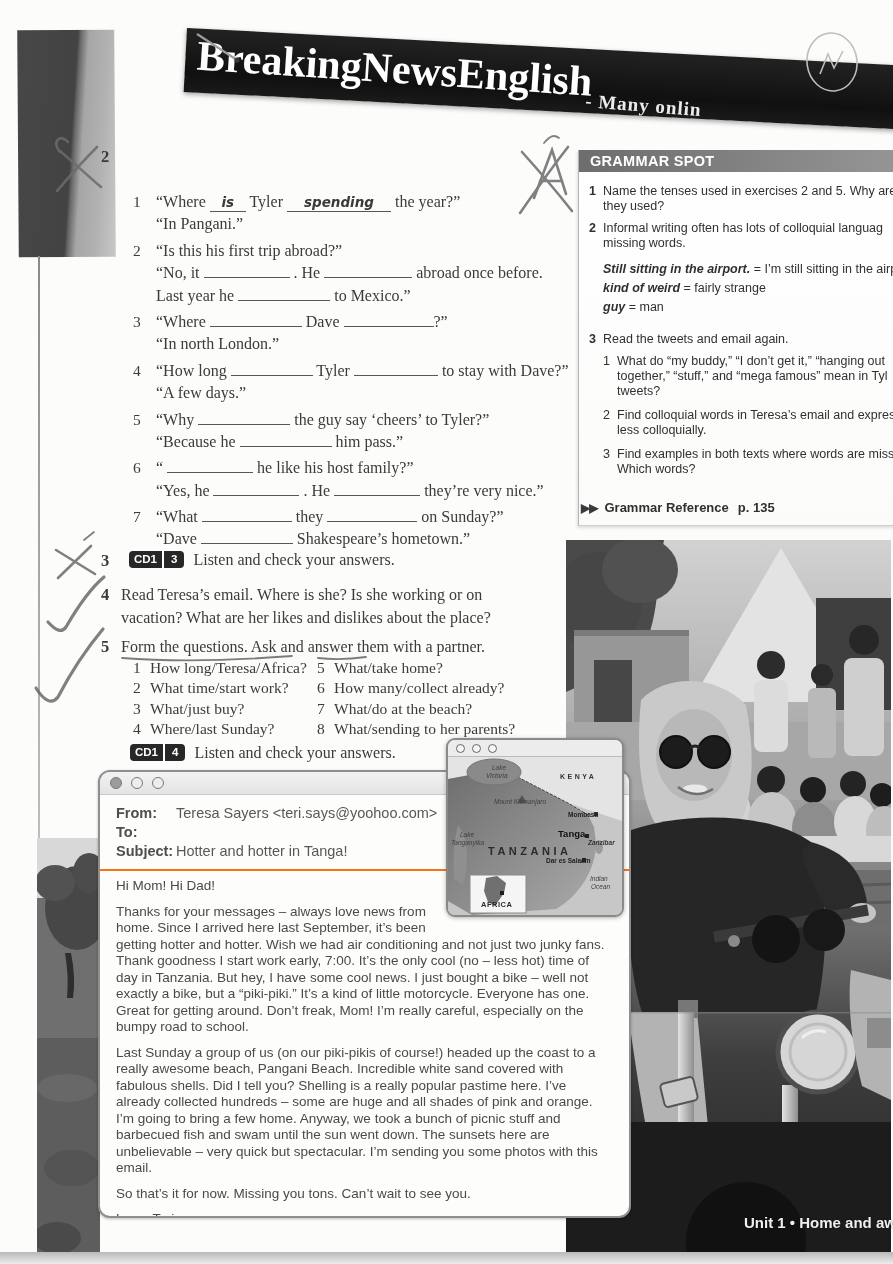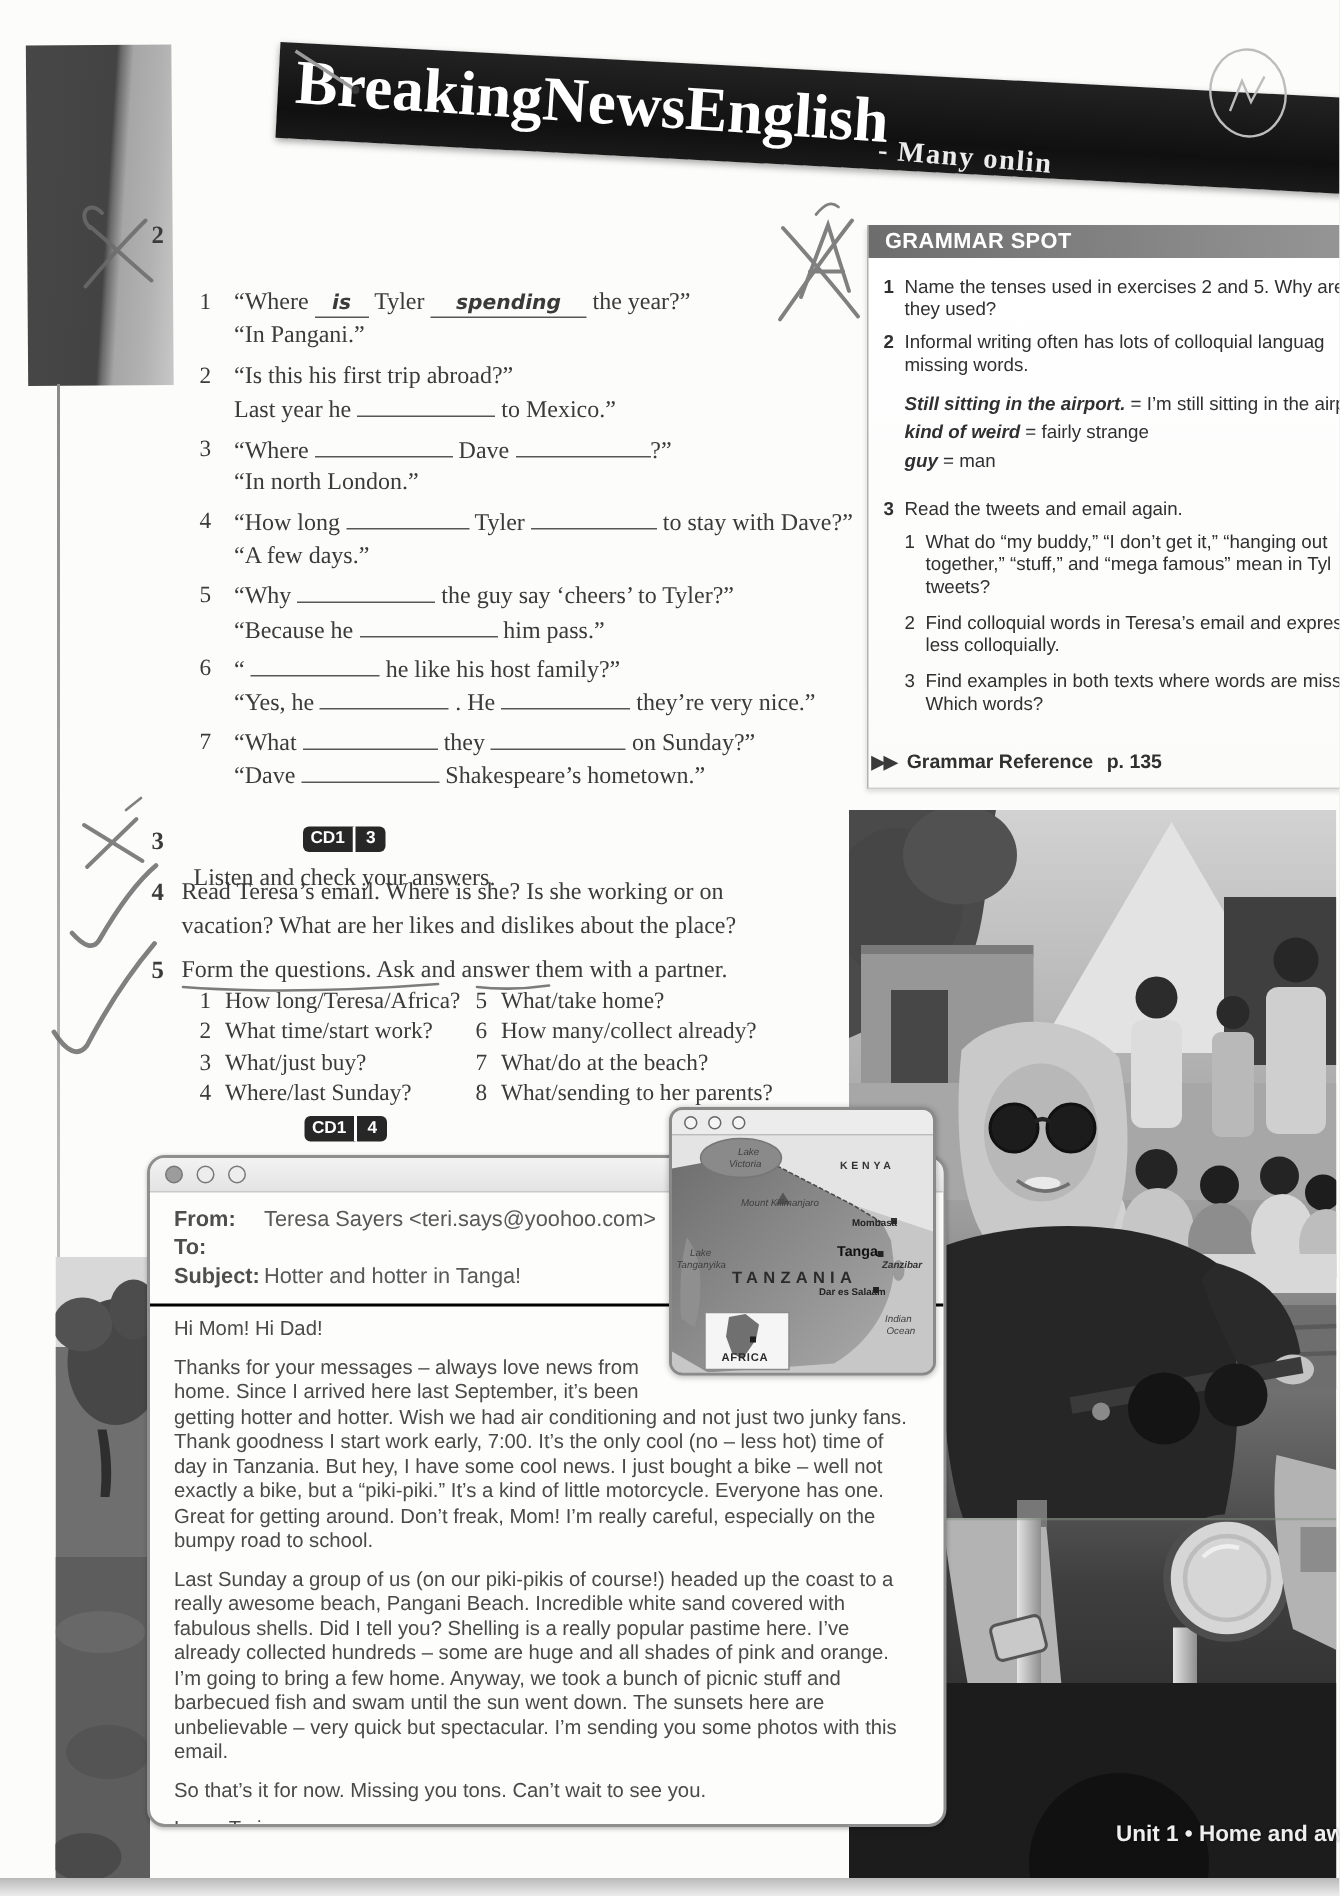--- a/index.html
+++ b/index.html
@@ -27,21 +27,21 @@
   
   .exnum{position:absolute;font-weight:700;font-size:16.5px;z-index:2;}
   .instr{position:absolute;font-size:16px;line-height:22.5px;z-index:2;}
   #ex2-items{position:absolute;left:133px;top:193px;width:445px;z-index:2;}
   .q-item{margin-bottom:4px;}
   .q-line{position:relative;padding-left:23px;height:22.4px;white-space:nowrap;font-size:16px;}
   .q-num{position:absolute;left:0;top:0;font-size:15.5px;}
   .blank{display:inline-block;border-bottom:1.4px solid #575757;height:13px;vertical-align:baseline;}
   .fill{display:inline-block;font-family:"DejaVu Sans",sans-serif;font-weight:700;font-style:italic;
     font-size:13.5px;border-bottom:1.4px solid #575757;text-align:center;height:17px;line-height:17px;color:#3a3a3a;}
-  .cd-row{position:absolute;display:flex;align-items:center;gap:9px;z-index:2;flex-direction:column;}
+  .cd-row{position:absolute;display:flex;align-items:flex-start;gap:9px;z-index:2;}
   .badge{display:flex;font-family:"Liberation Sans",sans-serif;font-weight:700;color:#fff;font-size:11.5px;line-height:15px;}
   .badge .cd{background:#272727;padding:1px 5px;border-radius:4px 0 0 4px;border-right:2px solid #fff;}
   .badge .tr{background:#272727;padding:1px 7px;border-radius:0 4px 4px 0;}
   .listen{font-size:16px;}
   #ex4-text,#ex2-instr{width:400px;}
   #ex5-grid{position:absolute;left:133px;top:659px;display:grid;grid-template-columns:184px auto;
     grid-auto-flow:column;grid-template-rows:repeat(4,20.4px);font-size:15.5px;z-index:2;}
   .p-cell{white-space:nowrap;}
   .p-n{display:inline-block;width:17px;}
   
@@ -63,21 +63,21 @@
   .gs-ref{display:flex;align-items:center;margin:14px 0 2px 2px;font-weight:700;font-size:13px;}
   .arr{color:#3a3a3a;font-size:12px;letter-spacing:-1px;margin-right:7px;}
   .gs-page{margin-left:9px;}
   
   .email{position:absolute;left:98px;top:770px;width:529px;height:444px;z-index:3;overflow:hidden;
     background:#fdfdfc;border:2px solid #8f8f8f;border-radius:12px;box-shadow:0 1px 3px rgba(0,0,0,.25);}
   .email-top{height:22px;border-bottom:1px solid #c9c9c9;background:linear-gradient(#f3f3f3,#e3e3e3);
     display:flex;align-items:center;padding-left:10px;gap:9px;}
   .tl{width:12px;height:12px;border-radius:50%;border:1.5px solid #777;background:#ededed;box-sizing:border-box;}
   .tl.f{background:#9c9c9c;}
-  .email-fields{padding:9px 16px 8px;border-bottom:2px solid #000000;}
+  .email-fields{padding:9px 16px 8px;border-bottom:2px solid #f97316;}
   .e-row{display:flex;font-family:"Liberation Sans",sans-serif;font-size:14.5px;line-height:19px;color:#585858;}
   .e-label{width:60px;font-weight:700;color:#4e4e4e;flex:none;}
   .email-body{padding:7px 16px 0;font-family:"Liberation Sans",sans-serif;font-size:13.5px;line-height:16.5px;color:#4a4a4a;}
   .email-body p{margin:0 0 9px;}
   .map-spacer{float:right;width:165px;height:52px;}
   
   .mapwin{position:absolute;left:446px;top:738px;width:178px;height:179px;z-index:4;overflow:hidden;
     background:#e5e5e5;border:2px solid #8a8a8a;border-radius:9px;box-shadow:0 1px 4px rgba(0,0,0,.3);box-sizing:border-box;}
   .map-top{height:16px;display:flex;gap:7px;align-items:center;padding-left:8px;background:#ececec;border-bottom:1px solid #bbb;}
   .mc{width:9px;height:9px;border-radius:50%;border:1.3px solid #666;background:#f5f5f5;box-sizing:border-box;}
@@ -124,20 +124,21 @@
   </div>
 
   <span class="exnum" style="left:101px;top:147px;">2</span>
   <div id="ex2-items">
       <div class="q-item">
         <div class="q-line"><span class="q-num">1</span><span>“Where </span><span class="fill" style="width: 36px;">is</span><span> Tyler </span><span class="fill" style="width: 104px;">spending</span><span> the year?”</span></div>
         <div class="q-line"><span>“In Pangani.”</span></div>
       </div>
       <div class="q-item">
         <div class="q-line"><span class="q-num">2</span><span>“Is this his first trip abroad?”</span></div>
+        <div class="q-line"><span>“No, it </span><span class="blank" style="width: 86px;"></span><span> . He </span><span class="blank" style="width: 88px;"></span><span> abroad once before.</span></div>
         <div class="q-line"><span>Last year he </span><span class="blank" style="width: 92px;"></span><span> to Mexico.”</span></div>
       </div>
       <div class="q-item">
         <div class="q-line"><span class="q-num">3</span><span>“Where </span><span class="blank" style="width: 92px;"></span><span> Dave </span><span class="blank" style="width: 90px;"></span><span>?”</span></div>
         <div class="q-line"><span>“In north London.”</span></div>
       </div>
       <div class="q-item">
         <div class="q-line"><span class="q-num">4</span><span>“How long </span><span class="blank" style="width: 82px;"></span><span> Tyler </span><span class="blank" style="width: 84px;"></span><span> to stay with Dave?”</span></div>
         <div class="q-line"><span>“A few days.”</span></div>
       </div>

